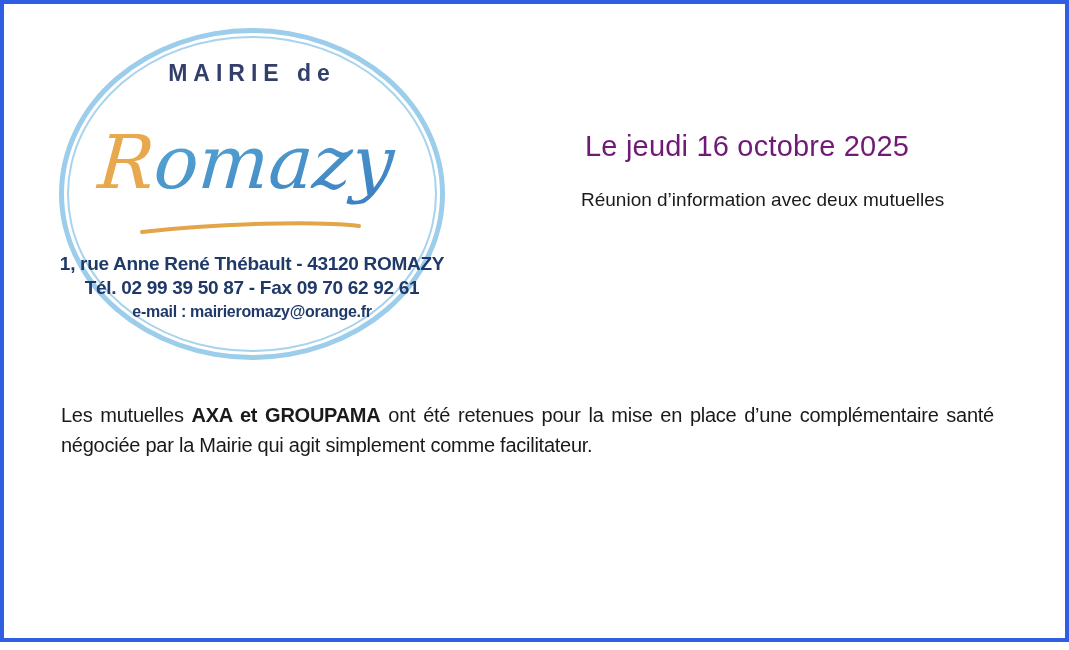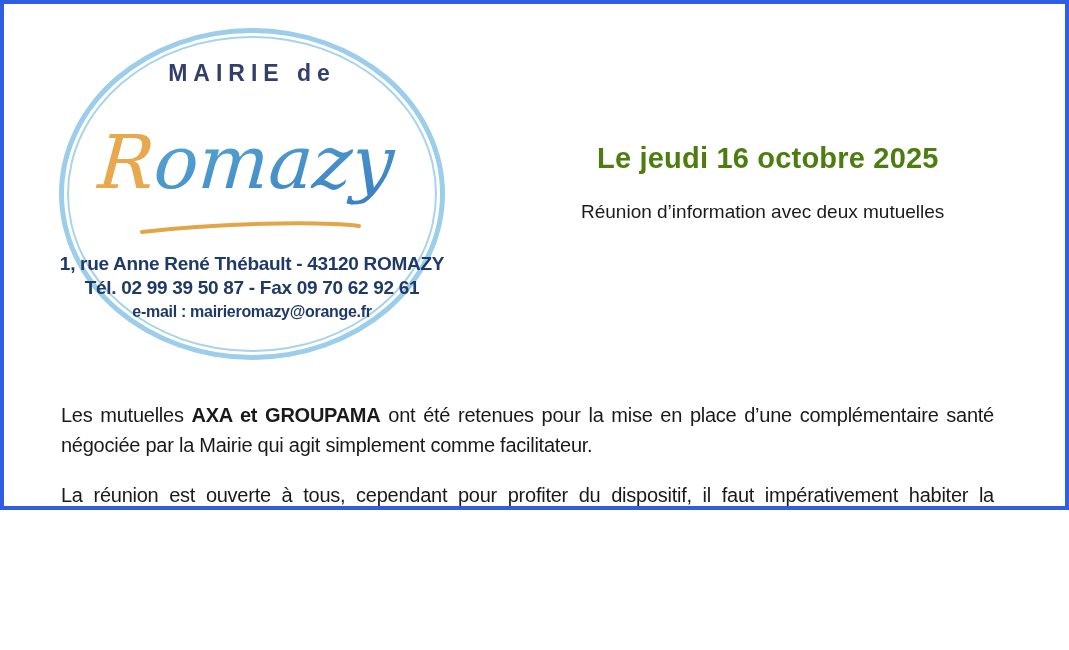--- a/index.html
+++ b/index.html
@@ -4,21 +4,21 @@
 <style>
   html, body {
     margin: 0;
     padding: 0;
     background: #ffffff;
     font-family: "Liberation Sans", sans-serif;
   }
   .page {
     position: relative;
     width: 1069px;
-    height: 510px;
+    height: 642px;
     box-sizing: border-box;
     border: 4px solid #2f5ee2;
     background: #ffffff;
     overflow: hidden;
   }
 
   
   .logo {
     position: absolute;
     left: 55px;
@@ -78,24 +78,24 @@
   .logo-address .addr-line3 { font-size: 16px; line-height: 24px; }
 
   
   .doc-header {
     position: absolute;
     left: 577px;
     top: 122px;
     width: 460px;
   }
   .doc-title {
-    margin: 16px;
+    margin: 4px;
     font-size: 29px;
-    font-weight: 700;
-    color: #4d7c0f;
+    font-weight: 400;
+    color: #701a75;
     letter-spacing: 0.2px;
     white-space: nowrap;
   }
   .doc-subtitle {
     margin: 26px 0 0 0;
     font-size: 19px;
     font-weight: 400;
     color: #1b1b1b;
     white-space: nowrap;
   }
@@ -148,16 +148,15 @@
     </div>
   </div>
 
   <div class="doc-header">
     <h1 class="doc-title">Le jeudi 16 octobre 2025</h1>
     <p class="doc-subtitle">Réunion d’information avec deux mutuelles</p>
   </div>
 
   <div class="doc-body">
     <p><span>Les mutuelles </span><b>AXA et GROUPAMA</b><span> ont été retenues pour la mise en place d’une complémentaire santé négociée par la Mairie qui agit simplement comme facilitateur.</span></p>
-    <p>La réunion est ouverte à tous, cependant pour profiter du dispositif, il faut impérativement habiter la commune.</p>
   </div>
 
 </div>
 
 </body></html>

